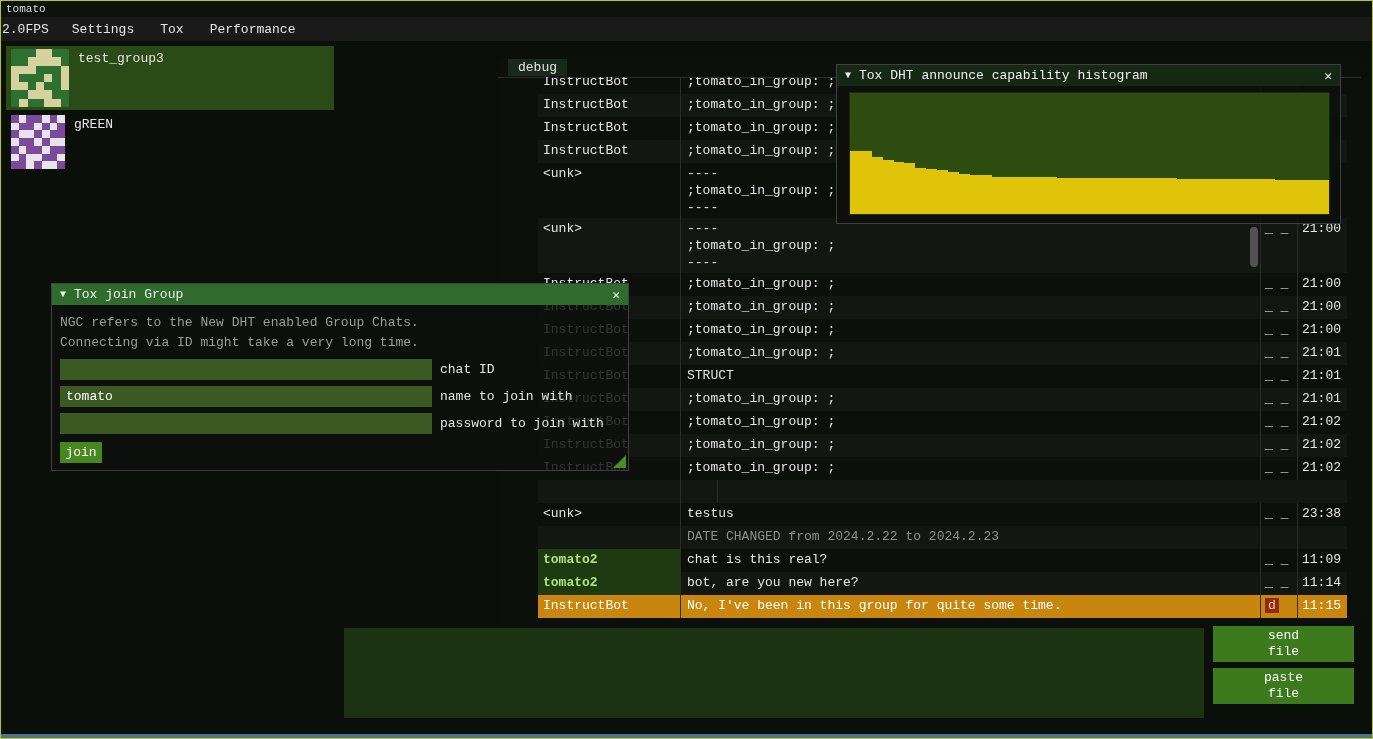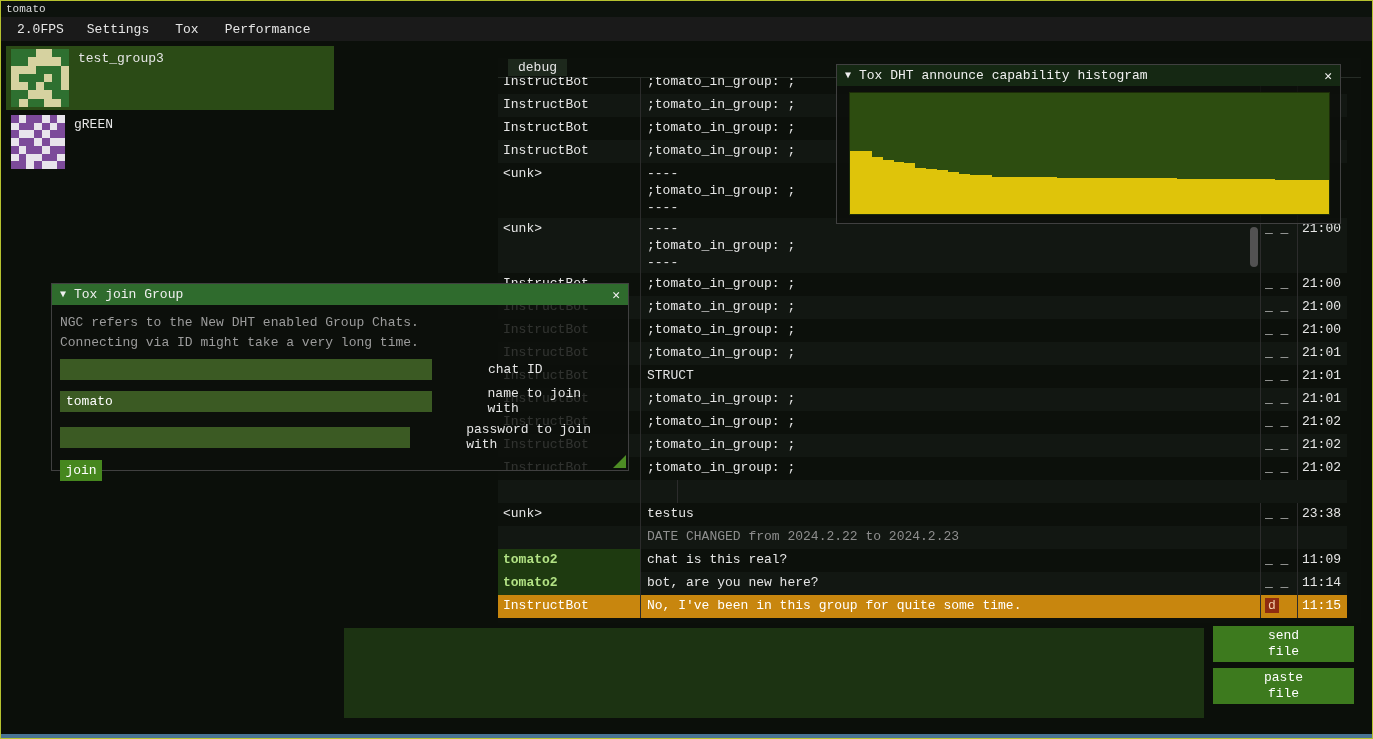--- a/index.html
+++ b/index.html
@@ -2,41 +2,41 @@
 <html><head>
 <meta charset="utf-8">
 <style>
   html,body{margin:0;padding:0;background:#000;}
   .app{position:relative;width:1373px;height:739px;background:#0b0f0a;border:1px solid #b6c22f;box-sizing:border-box;
        font-family:"Liberation Mono","DejaVu Sans Mono",monospace;font-size:13px;color:#e6e6e6;overflow:hidden;}
   .titlebar{position:absolute;left:0;top:0;width:100%;height:16px;background:#0d120d;font-size:11px;
             padding:2px 0 0 5px;box-sizing:border-box;color:#dcdcdc;}
   .menubar{position:absolute;left:0;top:16px;width:100%;height:24px;background:#1a1a1a;display:flex;align-items:center;}
   .menu-item{padding:0 13px;height:100%;display:flex;align-items:center;cursor:default;}
-  .fps{padding:0 10px 0 16px;}
+  .fps{padding:0 10px 0 1px;}
 
   
   .contact-list{position:absolute;left:5px;top:45px;width:328px;}
   .contact{display:flex;padding:3px 5px;margin-bottom:2px;cursor:default;}
   .contact.selected{background:#2b4b16;text-align:center;}
   .avatar{display:grid;grid-template-columns:repeat(7,1fr);grid-template-rows:repeat(7,1fr);flex:0 0 auto;}
   .contact-label{margin-left:9px;margin-top:2px;}
 
   
   .subs-panel{position:absolute;left:343px;top:57px;width:147px;height:565px;background:#0e130d;box-sizing:border-box;}
   .subs-header{padding:6px 0 0 9px;height:22px;box-sizing:border-box;}
   .subs-sep{border-top:1px solid #4a4a4a;margin:5px 4px 4px 4px;}
   .subs-member{height:20px;line-height:20px;padding-left:9px;cursor:default;}
 
   
   .chat-area{position:absolute;left:497px;top:57px;width:863px;height:565px;background:#0c100b;overflow:hidden;}
   .tabbar{height:19px;border-bottom:1px solid #262c26;display:flex;align-items:center;}
   .tab{padding:1px 10px;margin-left:10px;background:#1d281c;cursor:default;}
   .msg-viewport{position:absolute;left:0;top:19px;right:14px;bottom:0;overflow:hidden;}
-  .msg-rows{margin-top:-6px;}
+  .msg-rows{margin-top:-6px;margin-left:40px;}
   .mrow{display:flex;height:23px;line-height:22px;}
   .mrow:nth-child(even){background:#121712;}
   .mrow.multi{height:55px;}
   .cell{box-sizing:border-box;overflow:hidden;white-space:nowrap;}
   .c-sender{width:143px;padding-left:5px;border-right:1px solid #2c2c2c;}
   .c-msg{flex:1;padding-left:6px;border-right:1px solid #2c2c2c;position:relative;}
   .multi .c-msg{line-height:17px;padding-top:2px;}
   .c-flags{width:37px;padding-left:4px;border-right:1px solid #2c2c2c;color:#d8d8d8;}
   .c-time{width:49px;padding-left:4px;}
   .mrow.date .c-msg{color:#8e8e8e;}
@@ -59,21 +59,21 @@
   .win-title{height:21px;display:flex;align-items:center;padding:0 8px;gap:8px;box-sizing:border-box;color:#f0f0f0;}
   .win-title .collapse{font-size:10px;cursor:default;}
   .win-title .close{margin-left:auto;cursor:default;}
   .win-body{position:absolute;left:0;top:21px;right:0;bottom:0;background:rgba(13,16,12,0.84);}
 
   .join-win{left:50px;top:282px;width:578px;height:188px;z-index:20;}
   .join-win .win-title{background:#2f6b2d;}
   .join-body{padding:8px;}
   .join-info{color:#9c9c9c;line-height:20px;}
   .join-fields{margin-top:6px;}
-  .field-row{display:flex;align-items:center;margin-bottom:6px;gap:48px;}
+  .field-row{display:flex;align-items:center;margin-bottom:6px;}
   .field-input{width:372px;height:21px;background:#3b5a23;border:none;color:#fff;font-family:inherit;font-size:13px;
                padding:0 6px;box-sizing:border-box;outline:none;}
   .field-label{margin-left:8px;}
   .join-btn{margin-top:8px;width:42px;height:21px;background:#46871e;color:#fff;display:flex;align-items:center;
             justify-content:center;cursor:default;}
   .grip{position:absolute;right:2px;bottom:2px;width:0;height:0;border-left:13px solid transparent;border-bottom:13px solid #4d8c24;}
 
   .hist-win{left:835px;top:63px;width:505px;height:160px;z-index:10;}
   .hist-win .win-title{background:#152813;}
   .hist-body{padding:6px 10px 8px 12px;}

